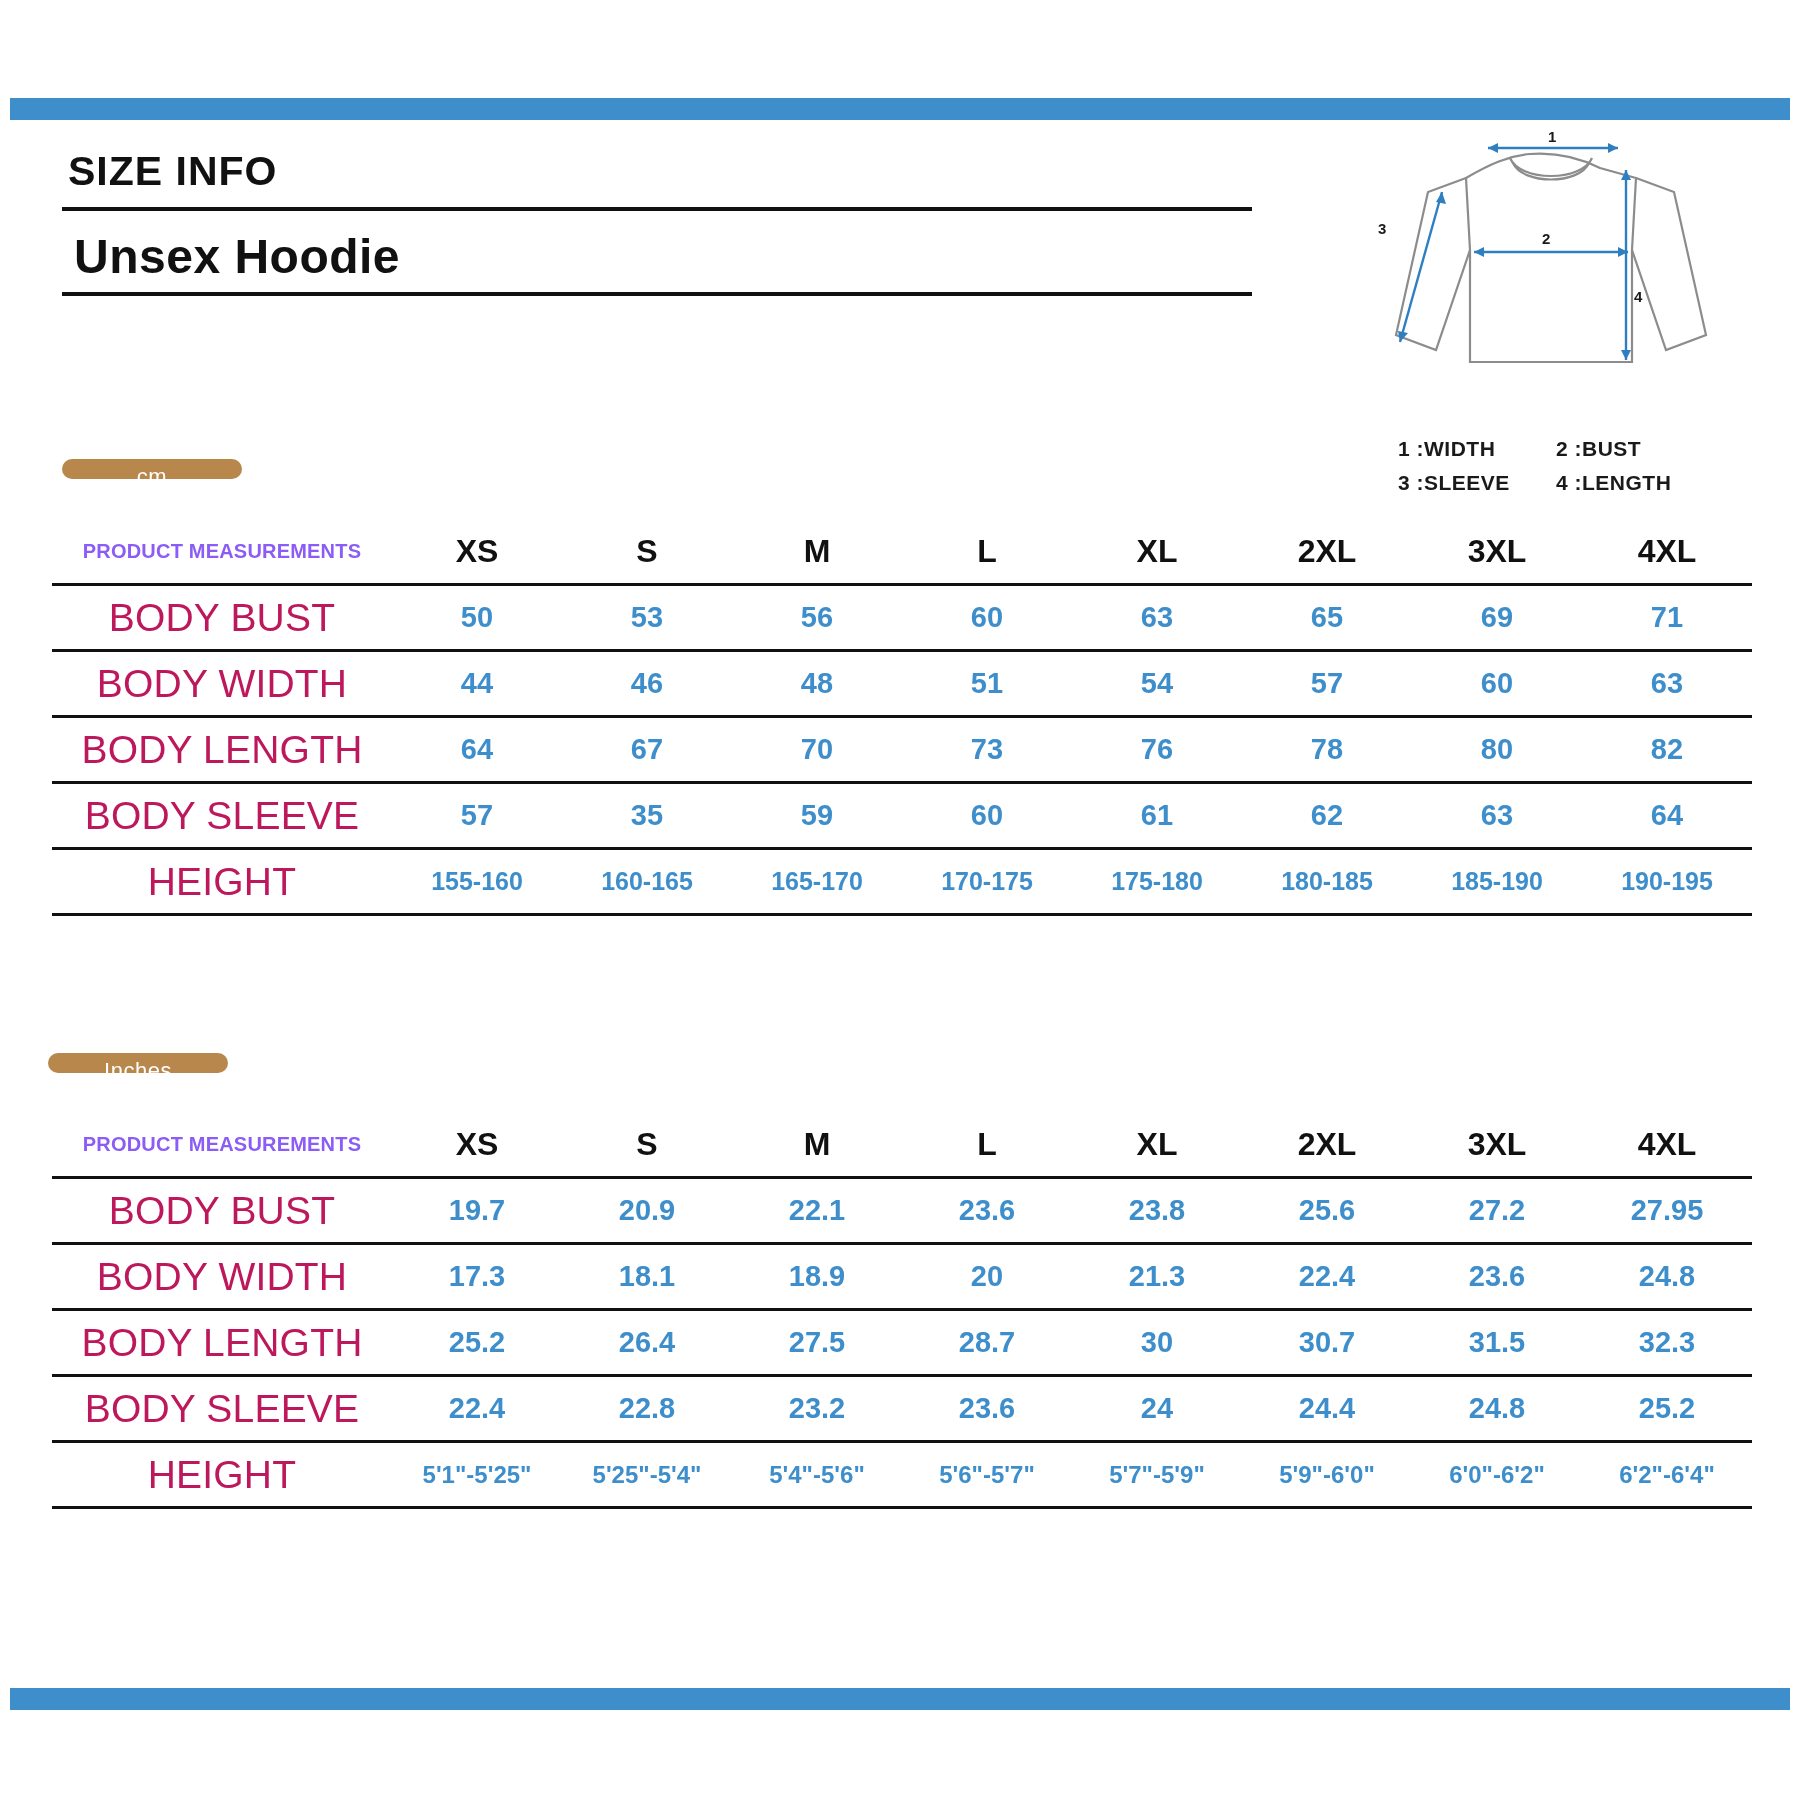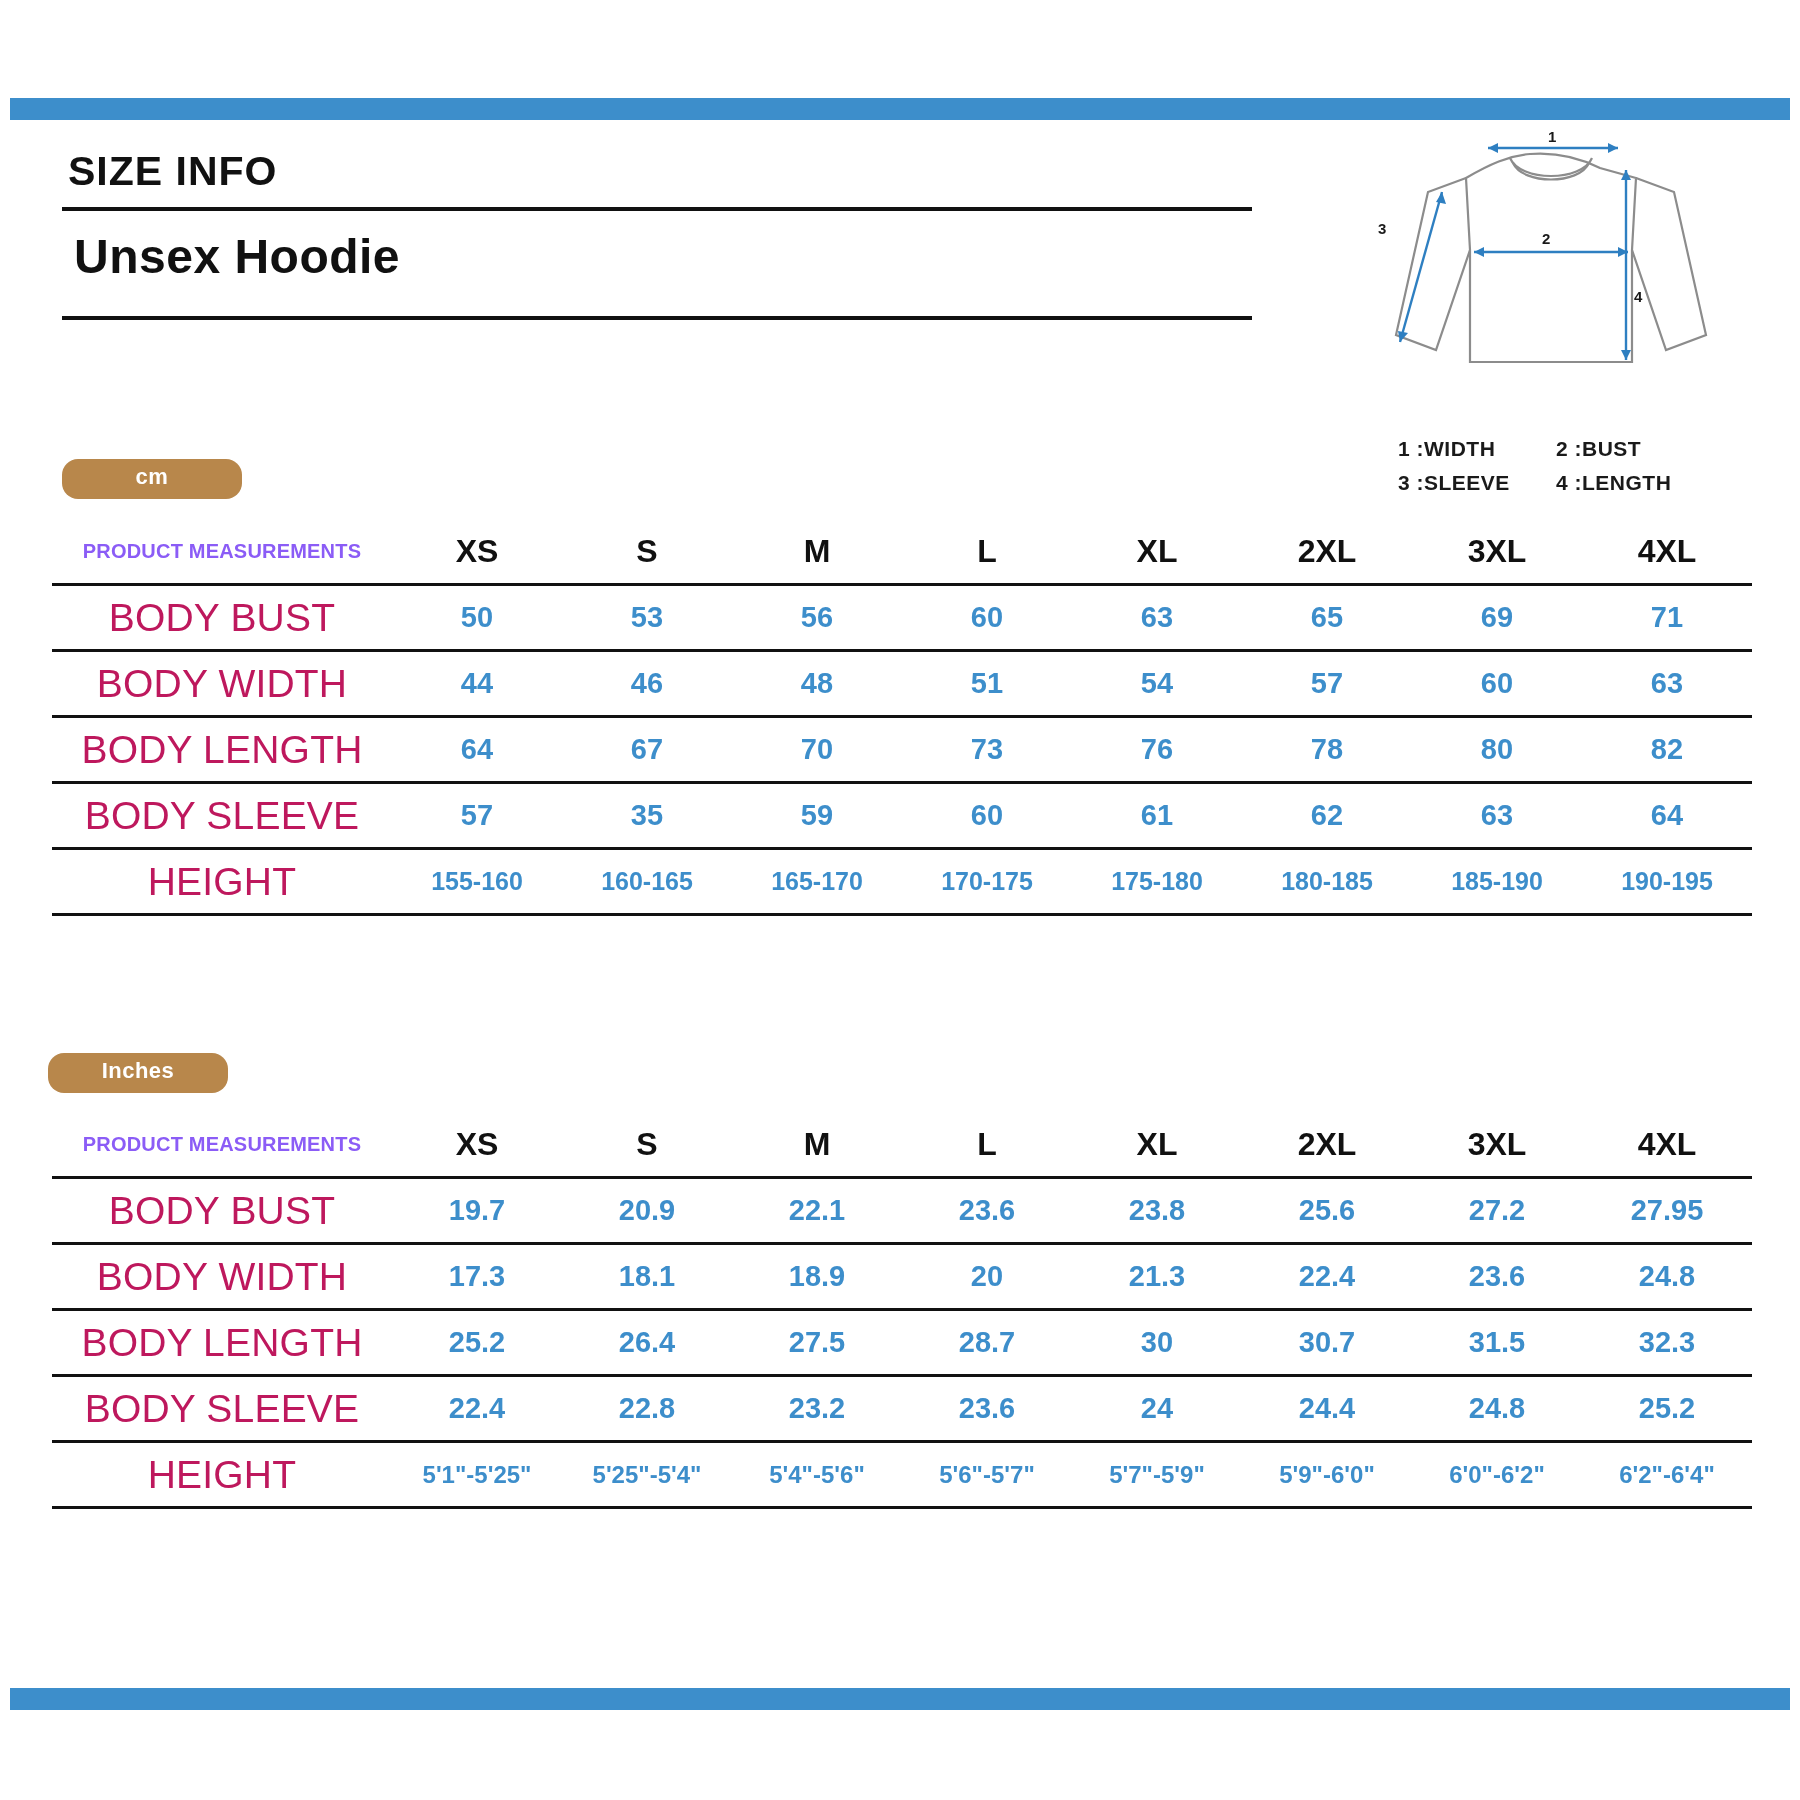--- a/index.html
+++ b/index.html
@@ -55,21 +55,21 @@
   }
   .rule {
     height: 4px;
     background: #111;
     width: 1190px;
   }
   .title-sub {
     font-size: 48px;
     font-weight: bold;
     color: #111;
-    padding: 18px 0 32px 12px;
+    padding: 18px 0 8px 12px;
     letter-spacing: 0.5px;
   }
 
   
   .diagram {
     position: absolute;
     left: 1370px;
     top: 130px;
     width: 390px;
     height: 250px;
@@ -87,27 +87,27 @@
   }
   .legend-row { display: flex; gap: 8px; }
   .legend-a { width: 150px; }
   .legend-b { width: 170px; }
 
   
   .pill {
     position: absolute;
     background: #b8874b;
     color: #ffffff;
-    font-weight: bold;
+    font-weight: normal;
     font-size: 22px;
     border-radius: 16px;
     text-align: center;
     letter-spacing: 0.5px;
     line-height: 36px;
-    height: 40px;
+    height: 20px;
   }
   #pill-cm { left: 62px; top: 459px; width: 180px; }
   #pill-in { left: 48px; top: 1053px; width: 180px; }
 
   
   table.size {
     position: absolute;
     border-collapse: collapse;
     table-layout: fixed;
   }

